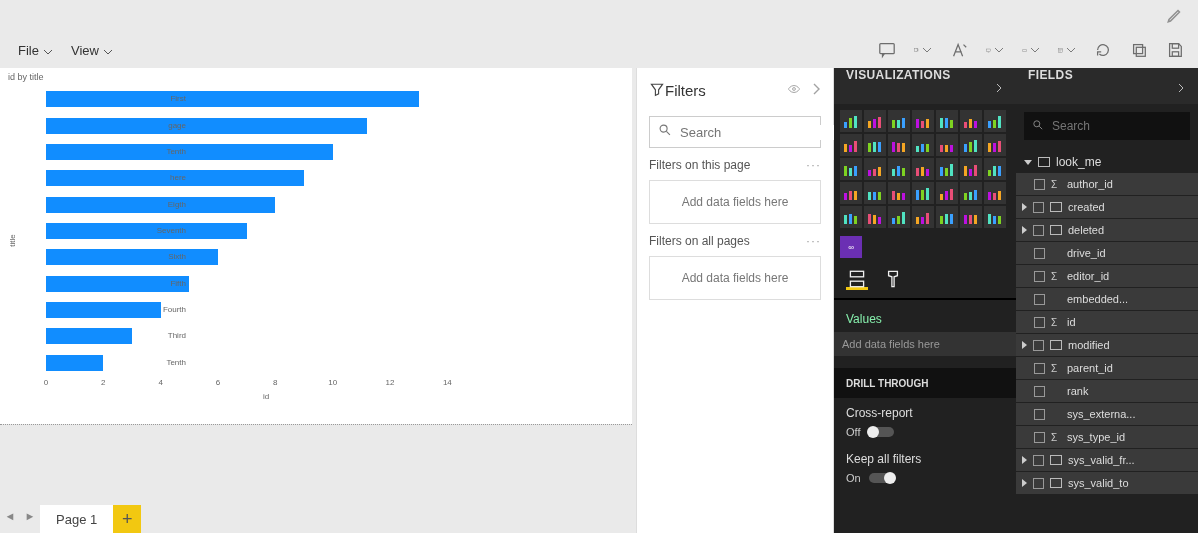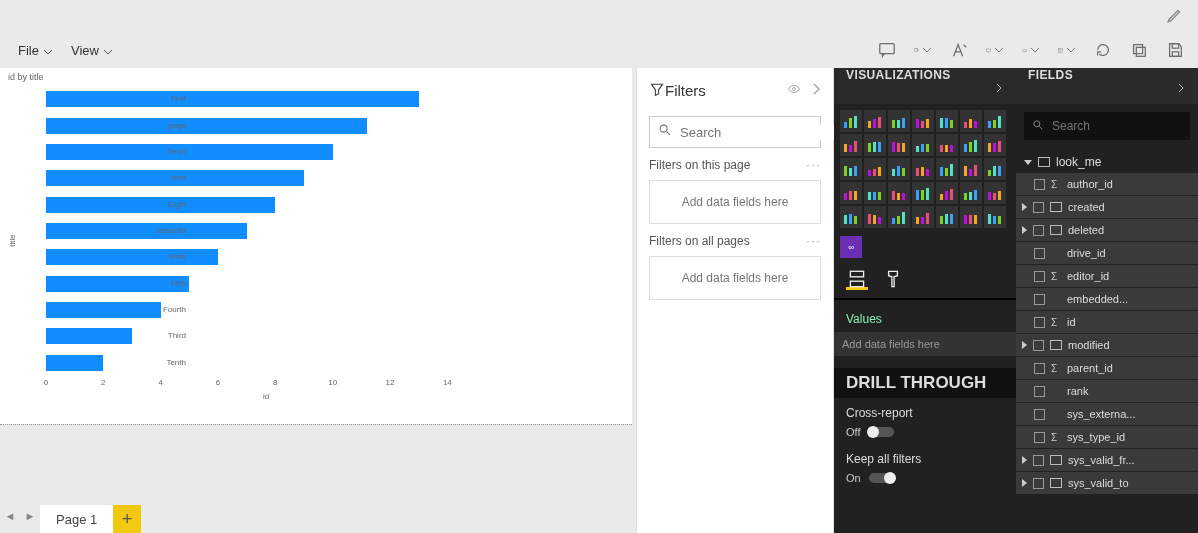--- a/index.html
+++ b/index.html
@@ -50,21 +50,21 @@
 .viz-grid{display:flex;flex-wrap:wrap;padding:6px 6px;gap:2px;}
 .viz-icon{width:22px;height:22px;background:#333;display:flex;align-items:center;justify-content:center;}
 .viz-icon svg{width:18px;height:18px;}
 .pyviz{width:22px;height:22px;background:#6b2fb3;color:#fff;font-size:8px;display:flex;align-items:center;justify-content:center;margin:2px 6px;}
 .vis-tabs{display:flex;gap:14px;padding:8px 12px;border-bottom:2px solid #000;}
 .vis-tab{width:22px;height:22px;}
 .vis-tab.active{border-bottom:3px solid #f2c811;padding-bottom:2px;}
 .wells{padding:6px 12px;font-size:12px;}
 .well-label{color:#86efac;margin:6px 0;}
 .well-drop{background:#333;color:#999;padding:6px 8px;font-size:11px;margin:0 -12px;}
-.drill-head{background:#111;height:30px;display:flex;align-items:center;padding:0 12px;font-size:17px;font-weight:600;margin-top:6px;}
+.drill-head{background:#111;height:30px;display:flex;align-items:center;padding:0 12px;font-size:10px;font-weight:600;margin-top:6px;}
 .drill-body{padding:8px 12px;font-size:12px;}
 .toggle-row{display:flex;align-items:center;gap:8px;margin-top:6px;font-size:11px;color:#ccc;}
 .toggle{width:26px;height:10px;border-radius:6px;background:#555;position:relative;}
 .toggle::after{content:"";position:absolute;width:12px;height:12px;background:#eee;border-radius:50%;top:-1px;}
 .toggle.off::after{left:-1px;}
 .toggle.on::after{right:-1px;}
 
 
 .fieldspane{position:absolute;left:1016px;top:68px;width:182px;bottom:0;background:#212121;color:#ddd;}
 .field-search{margin:8px;background:#111;height:28px;display:flex;align-items:center;padding:0 8px;gap:8px;color:#888;}

